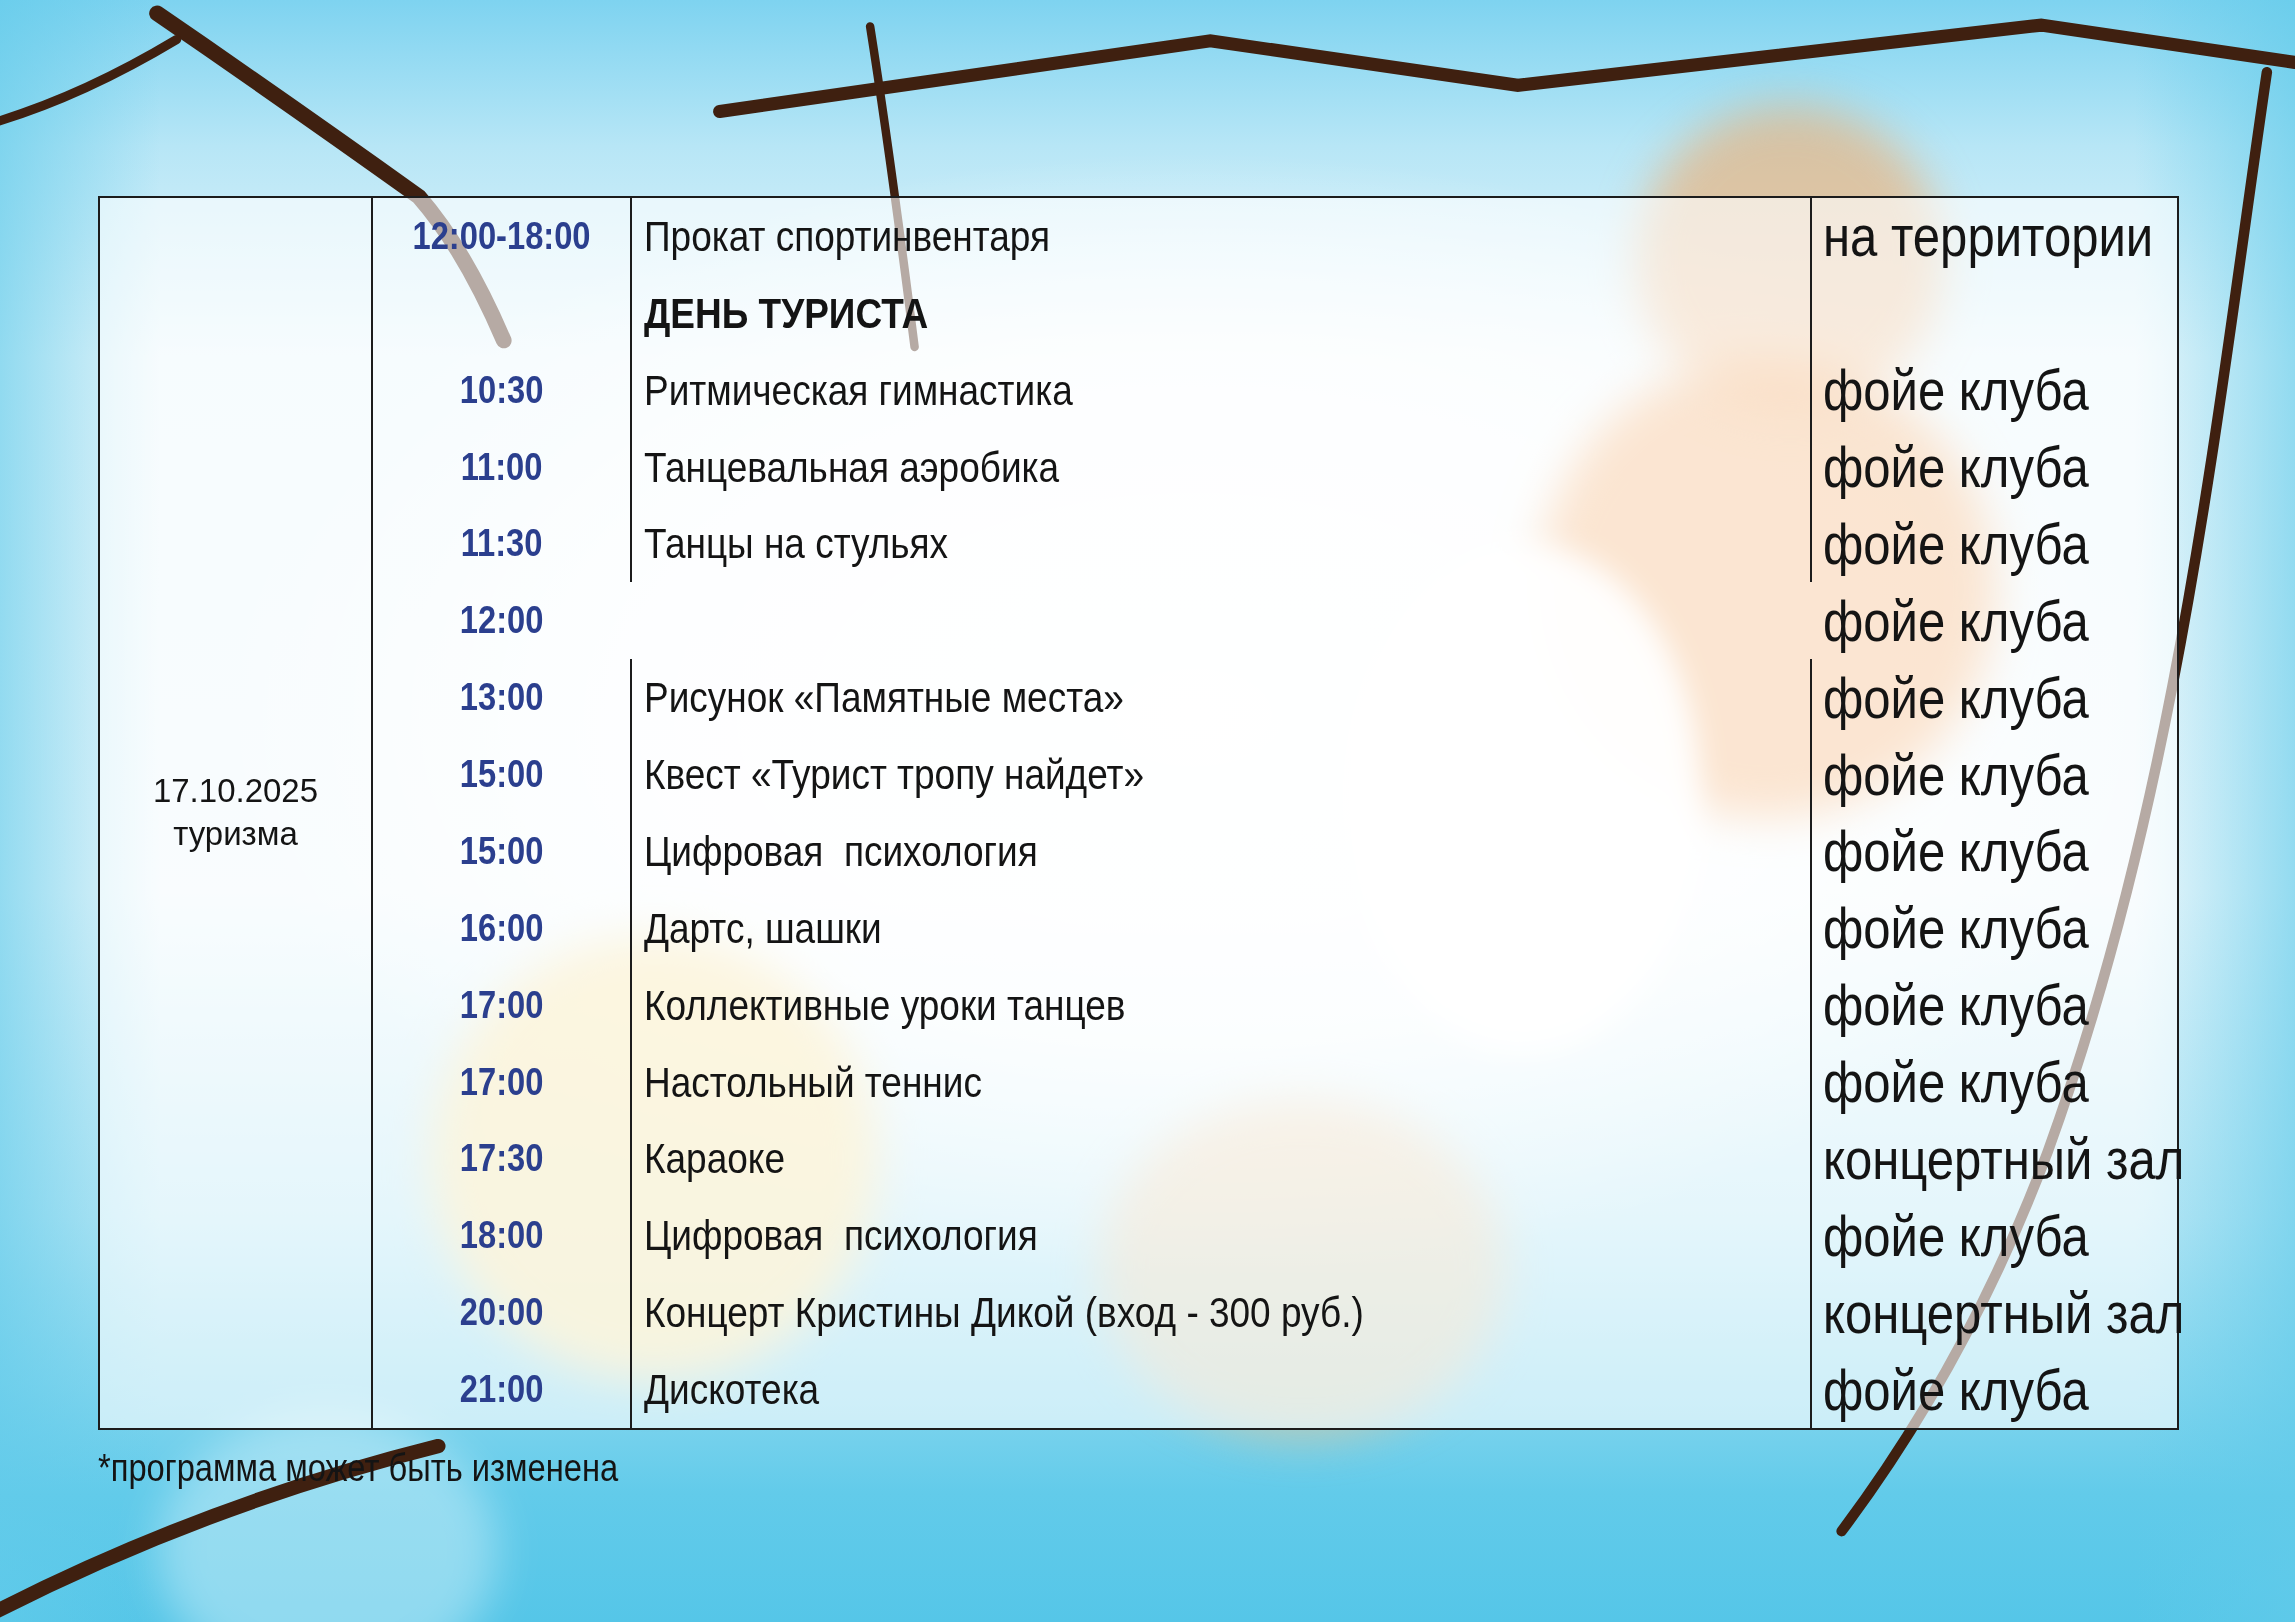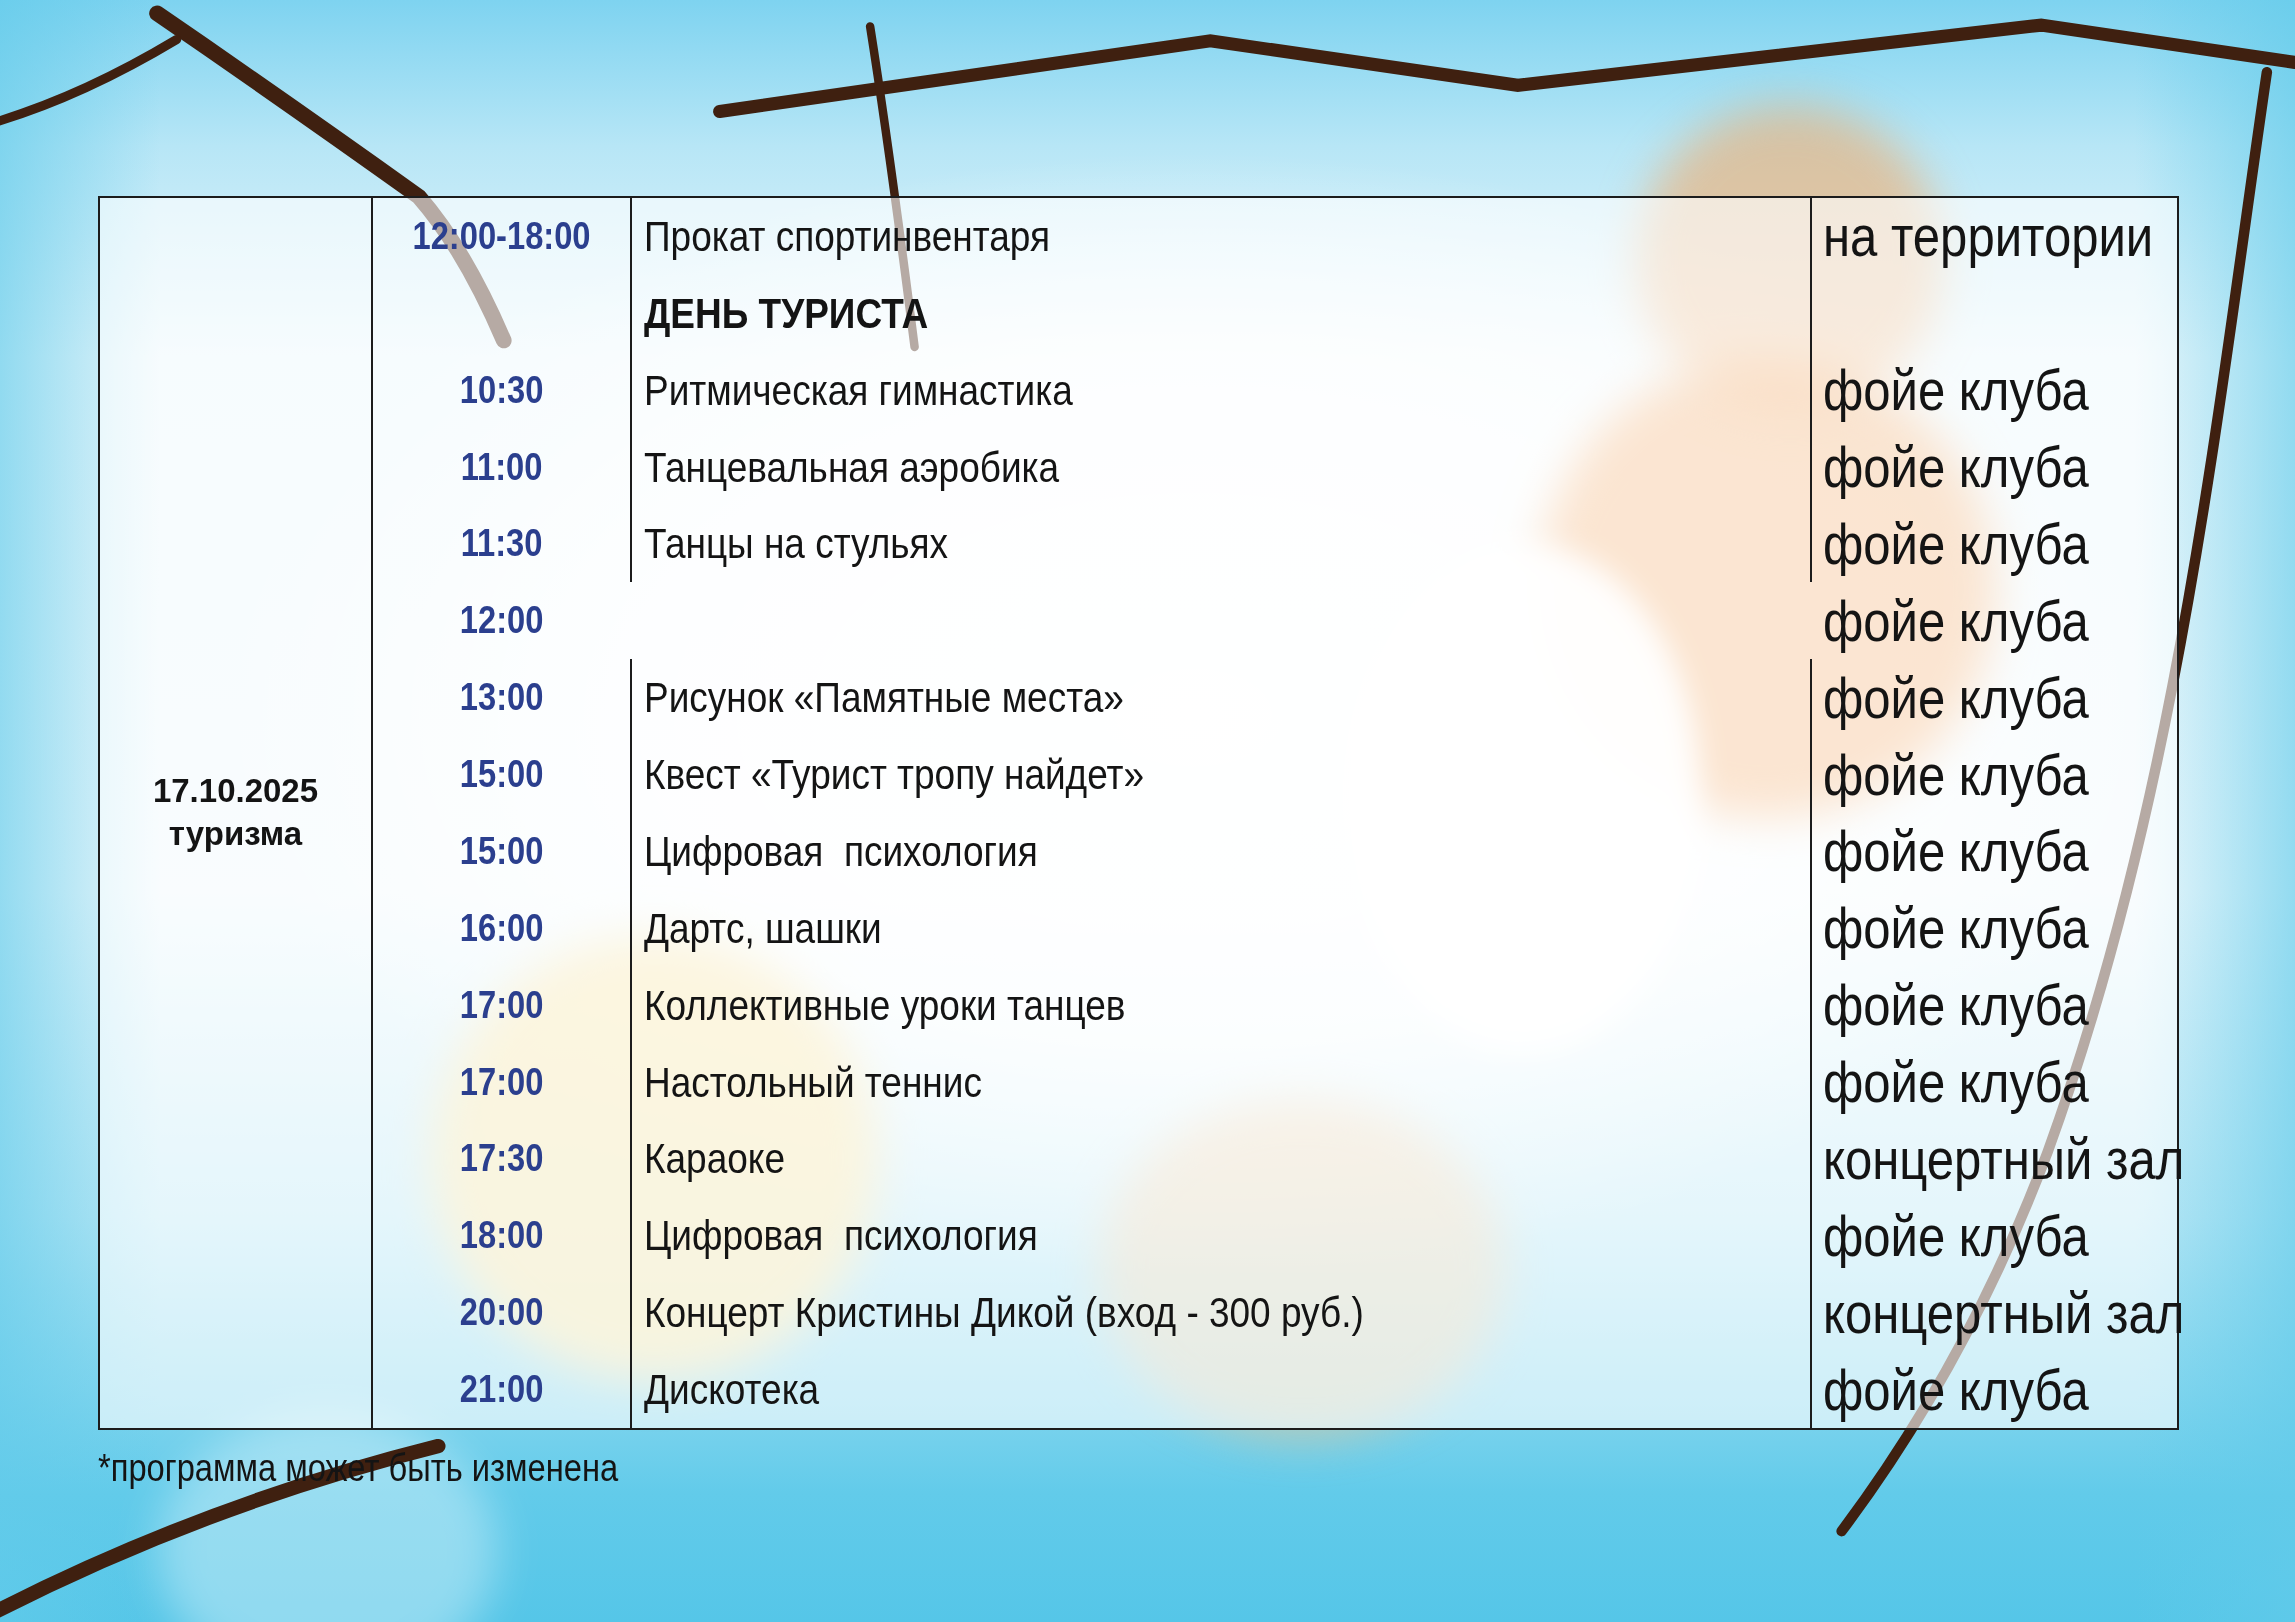--- a/index.html
+++ b/index.html
@@ -25,21 +25,21 @@
     background:rgba(255,255,255,.62);
     display:grid;
     grid-template-columns:273px 257px 1182px 365px;
     grid-template-rows:repeat(16, 1fr);
     z-index:3; color:#141414;
   }
   .cell{display:flex; align-items:center; min-height:0;}
   .cell.date{
     grid-column:1; grid-row:1 / -1; border-right:2px solid #1c1c1c;
     flex-direction:column; justify-content:center;
-    font-weight:bold; font-size:33px; line-height:1.3; text-align:center;
+    font-weight:normal; font-size:33px; line-height:1.3; text-align:center;
   }
   .cell.time{grid-column:2; justify-content:center; color:#2b3f8e; font-weight:bold; font-size:38px;}
   .cell.event{grid-column:3; border-left:2px solid #1c1c1c; border-right:2px solid #1c1c1c; padding-left:11.8px; font-size:43px;}
   .cell.loc{grid-column:4; padding-left:10.5px; font-size:57px;}
   .cond{display:inline-block; transform:scaleX(.86); transform-origin:left center; white-space:pre;}
   .cell.time .cond{transform-origin:center center;}
   .event-header{font-weight:bold;}
   .footnote{
     position:absolute; left:98px; top:1447px; z-index:5;
     font-size:38px; color:#141414;

